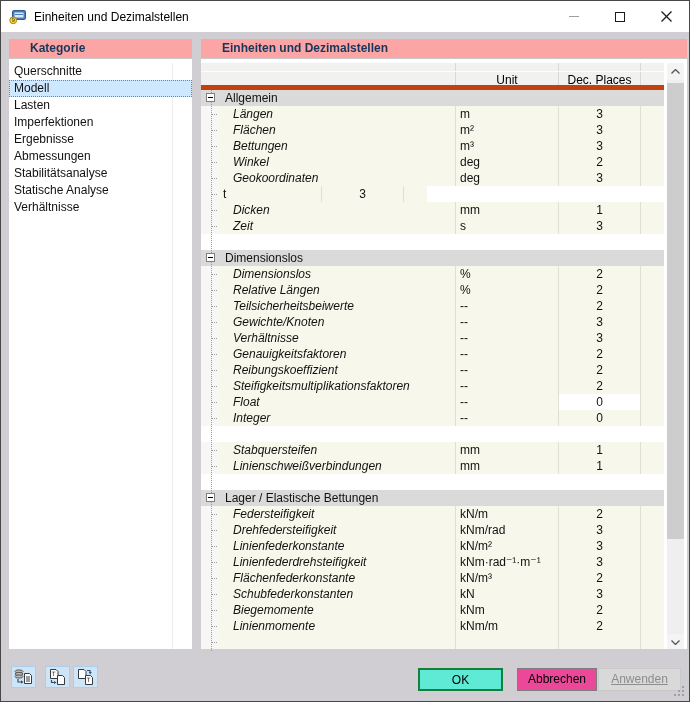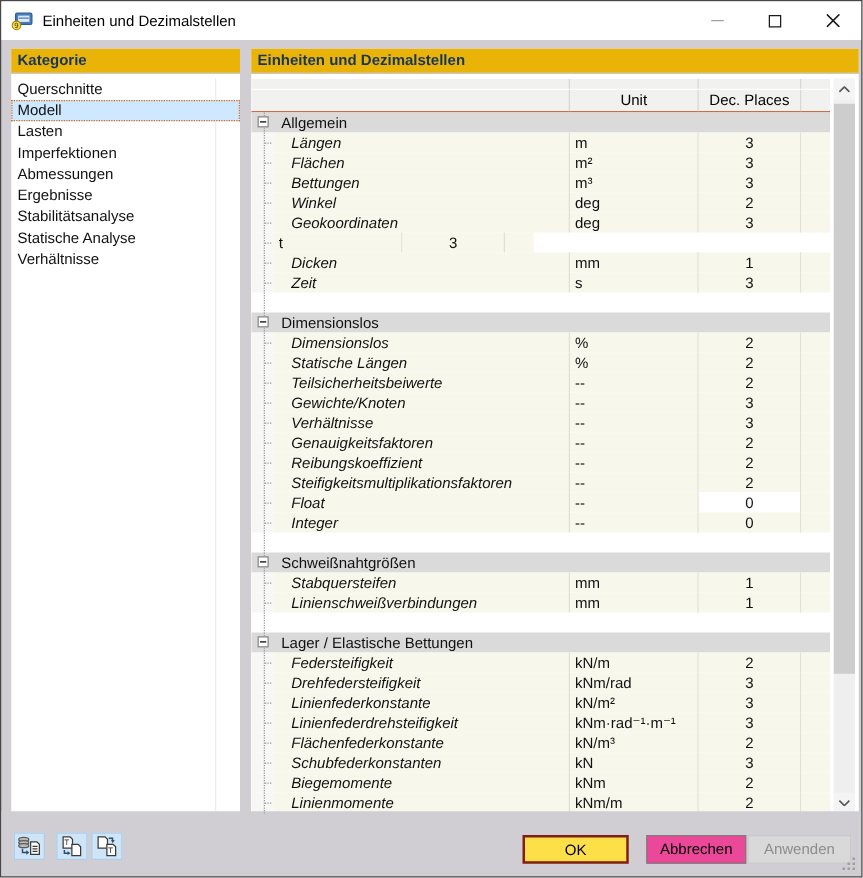--- a/index.html
+++ b/index.html
@@ -12,32 +12,32 @@
   .app-icon{margin-left:8px;width:18px;height:16px;flex:0 0 auto;}
   .tb-title{margin-left:7px;font-size:12px;color:#000;}
   .tb-btns{position:absolute;right:0;top:0;height:31px;display:flex;}
   .tb-btn{width:46px;height:31px;display:flex;align-items:center;justify-content:center;}
   .min-glyph{width:10px;height:1px;background:#9f9f9f;}
   .max-glyph{width:10px;height:10px;border:1px solid #1a1a1a;background:transparent;}
 
   
   .left-panel{position:absolute;left:8px;top:38px;width:183px;height:612px;background:#fff;}
   .right-panel{position:absolute;left:200px;top:38px;width:486px;height:612px;background:#fff;}
-  .panel-header{height:20px;line-height:19px;padding:0 5px;color:#17365d;font-weight:bold;
-                border-bottom:1px solid #c9c9c9;background:#eab308;}
+  .panel-header{height:20px;line-height:19px;padding:0 21px;color:#17365d;font-weight:bold;
+                border-bottom:1px solid #c9c9c9;background:#fca5a5;}
   .lp-vline{position:absolute;left:163px;top:24px;bottom:2px;width:1px;background:#ececec;}
 
   .cat-list{position:absolute;left:0;right:0;top:24px;bottom:0;}
   .cat-item{height:17px;line-height:17px;padding-left:5px;cursor:default;}
   .cat-item.selected{background:#cde8ff;outline:1px dotted #d2691e;outline-offset:-1px;}
 
   
   .table-wrap{position:absolute;left:0;top:24px;width:463px;height:588px;overflow:hidden;background:#fff;}
   .thead-blank{height:9px;display:flex;background:#f1f1f0;border-bottom:1px solid #fdfdfd;}
-  .thead{height:18px;display:flex;background:#f1f1f0;border-bottom:1px solid #c2410c;}
+  .thead{height:18px;display:flex;background:#f1f1f0;border-bottom:5px solid #c2410c;}
   .hcell{height:100%;border-right:1px solid #d8d8d8;line-height:17px;text-align:center;color:#000;}
   .hc0{width:255px;} .hc1{width:103px;} .hc2{width:82px;} .hc3{width:23px;border-right:none;}
 
   .tbody{position:relative;height:561px;background:#fff;}
   .treeline{position:absolute;left:10px;top:0;height:100%;width:0;border-left:1px dotted #9a9a9a;z-index:5;pointer-events:none;}
 
   .trow{display:flex;height:16px;}
   .trow.gap{background:#fff;}
   .trow.sec{background:#dadada;}
   .sec-label{line-height:16px;padding-left:6px;}
@@ -58,23 +58,23 @@
   .vscroll{position:absolute;right:3px;top:24px;bottom:0;width:17px;background:#efefef;}
   .sb-btn{position:absolute;left:0;width:17px;height:17px;background:#f4f4f4;display:flex;align-items:center;justify-content:center;}
   .sb-btn.up{top:0;} .sb-btn.down{bottom:0;}
   .sb-thumb{position:absolute;left:0;top:20px;width:17px;height:456px;background:#cdcdcd;}
 
   
   .footer{position:absolute;left:0;right:0;bottom:0;height:52px;background:#d0ced3;}
   .toolbtn{position:absolute;top:17px;width:25px;height:22px;background:#cde5f7;border:1px solid #aecde8;
            display:flex;align-items:center;justify-content:center;padding:0;}
   .btn{position:absolute;top:19px;height:23px;text-align:center;line-height:19px;font-size:12px;cursor:default;}
-  .btn.ok{left:417px;width:85px;background:#fde047;border:2px solid #7f1d1d;}
+  .btn.ok{left:417px;width:85px;background:#5eead4;border:2px solid #15803d;}
   .btn.cancel{left:516px;width:80px;background:#ec4899;border:1px solid #7d7d7d;}
-  .btn.apply{left:597px;width:83px;background:#d9d9d9;border:1px solid #c9c9c9;color:#8d8d8d;}
+  .btn.apply{left:597px;width:83px;background:#d9d9d9;border:1px solid #c9c9c9;color:#8d8d8d;text-decoration:underline;}
   .grip{position:absolute;right:4px;bottom:4px;width:12px;height:12px;}
   .grip::before{content:'';position:absolute;width:2px;height:2px;background:#a0a0a0;
       box-shadow:8px 0 #a0a0a0, 8px -4px #a0a0a0, 8px -8px #a0a0a0, 4px 0 #a0a0a0, 4px -4px #a0a0a0, 0 0 #a0a0a0;
       left:1px;top:9px;}
 </style>
 </head>
 <body>
 
 <div class="window">
 
@@ -105,22 +105,22 @@
   </div>
 
   <div class="left-panel">
     <div class="panel-header">Kategorie</div>
     <div class="lp-vline"></div>
     <div class="cat-list">
         <div class="cat-item">Querschnitte</div>
         <div class="cat-item selected">Modell</div>
         <div class="cat-item">Lasten</div>
         <div class="cat-item">Imperfektionen</div>
+        <div class="cat-item">Ergebnisse</div>
         <div class="cat-item">Abmessungen</div>
-        <div class="cat-item">Ergebnisse</div>
         <div class="cat-item">Stabilitätsanalyse</div>
         <div class="cat-item">Statische Analyse</div>
         <div class="cat-item">Verhältnisse</div>
       </div>
   </div>
 
   <div class="right-panel">
     <div class="panel-header">Einheiten und Dezimalstellen</div>
 
     <div class="table-wrap">
@@ -208,21 +208,21 @@
           </div>
           <div class="trow item">
             <div class="gutter tree"></div>
             <div class="cell name">Dimensionslos</div>
             <div class="cell unit">%</div>
             <div class="cell dec">2</div>
             <div class="cell filler"></div>
           </div>
           <div class="trow item">
             <div class="gutter tree"></div>
-            <div class="cell name">Statische Längen</div>
+            <div class="cell name">Relative Längen</div>
             <div class="cell unit">%</div>
             <div class="cell dec">2</div>
             <div class="cell filler"></div>
           </div>
           <div class="trow item">
             <div class="gutter tree"></div>
             <div class="cell name">Teilsicherheitsbeiwerte</div>
             <div class="cell unit">--</div>
             <div class="cell dec">2</div>
             <div class="cell filler"></div>
@@ -270,26 +270,20 @@
             <div class="cell filler"></div>
           </div>
           <div class="trow item">
             <div class="gutter tree"></div>
             <div class="cell name">Integer</div>
             <div class="cell unit">--</div>
             <div class="cell dec">0</div>
             <div class="cell filler"></div>
           </div>
           <div class="trow gap"></div>
-          <div class="trow sec">
-            <div class="gutter">
-              <div class="minusbox"></div>
-            </div>
-            <div class="sec-label">Schweißnahtgrößen</div>
-          </div>
           <div class="trow item">
             <div class="gutter tree"></div>
             <div class="cell name">Stabquersteifen</div>
             <div class="cell unit">mm</div>
             <div class="cell dec">1</div>
             <div class="cell filler"></div>
           </div>
           <div class="trow item">
             <div class="gutter tree"></div>
             <div class="cell name">Linienschweißverbindungen</div>

